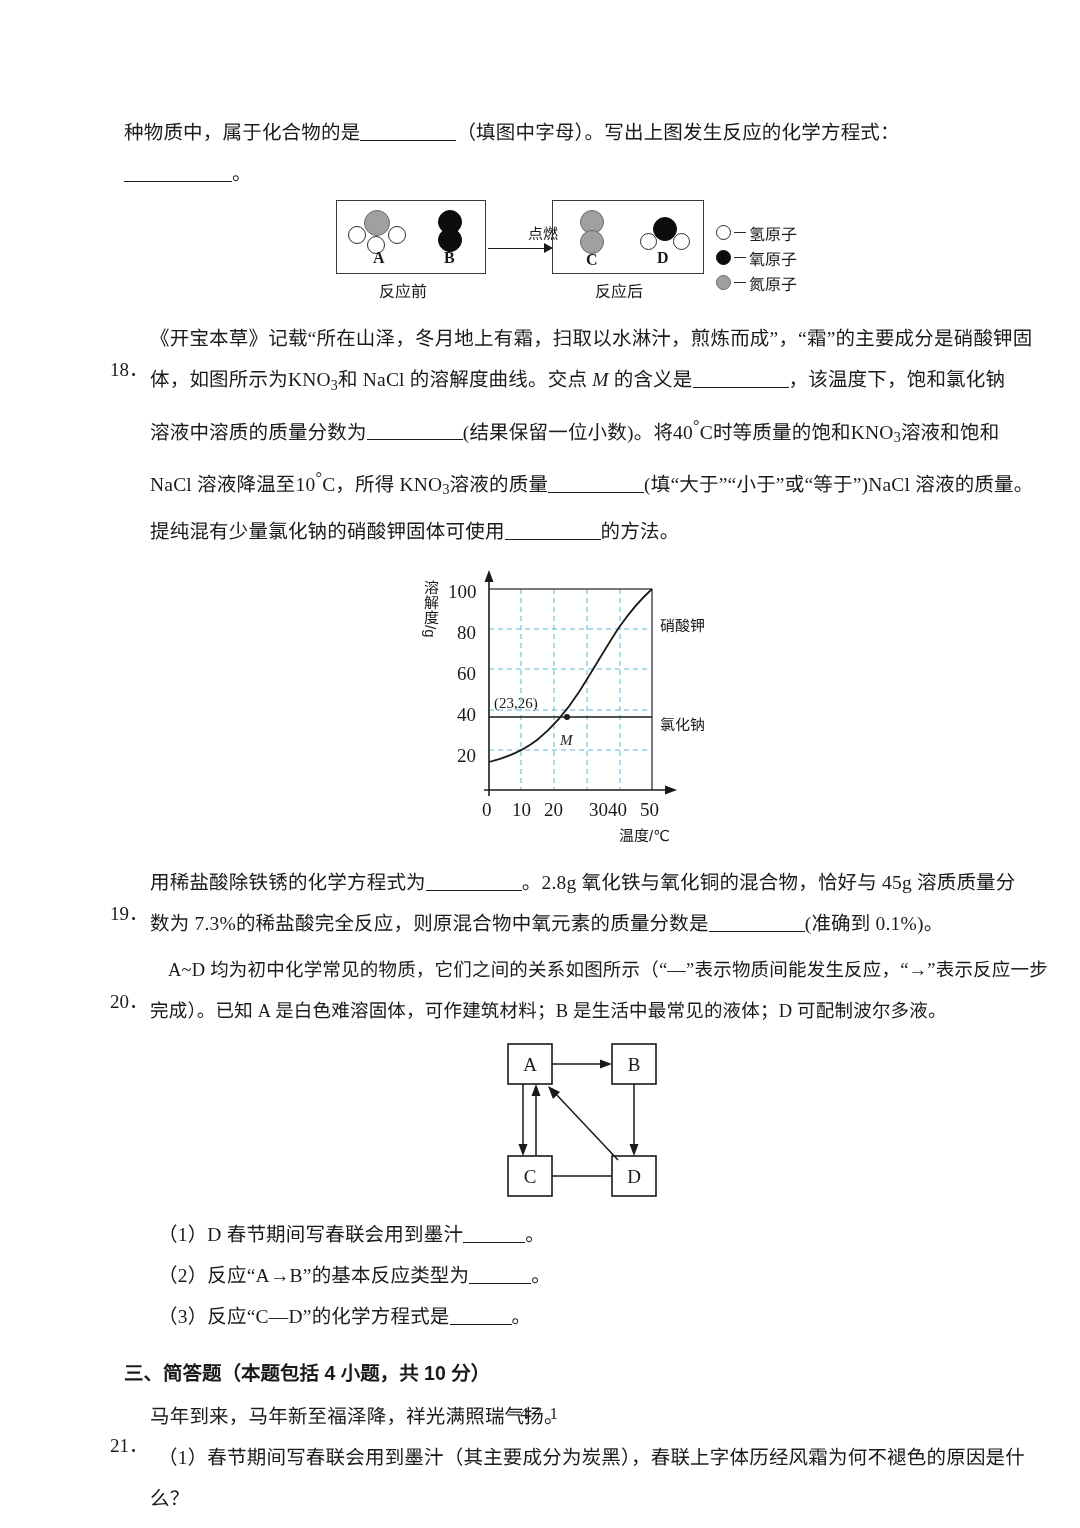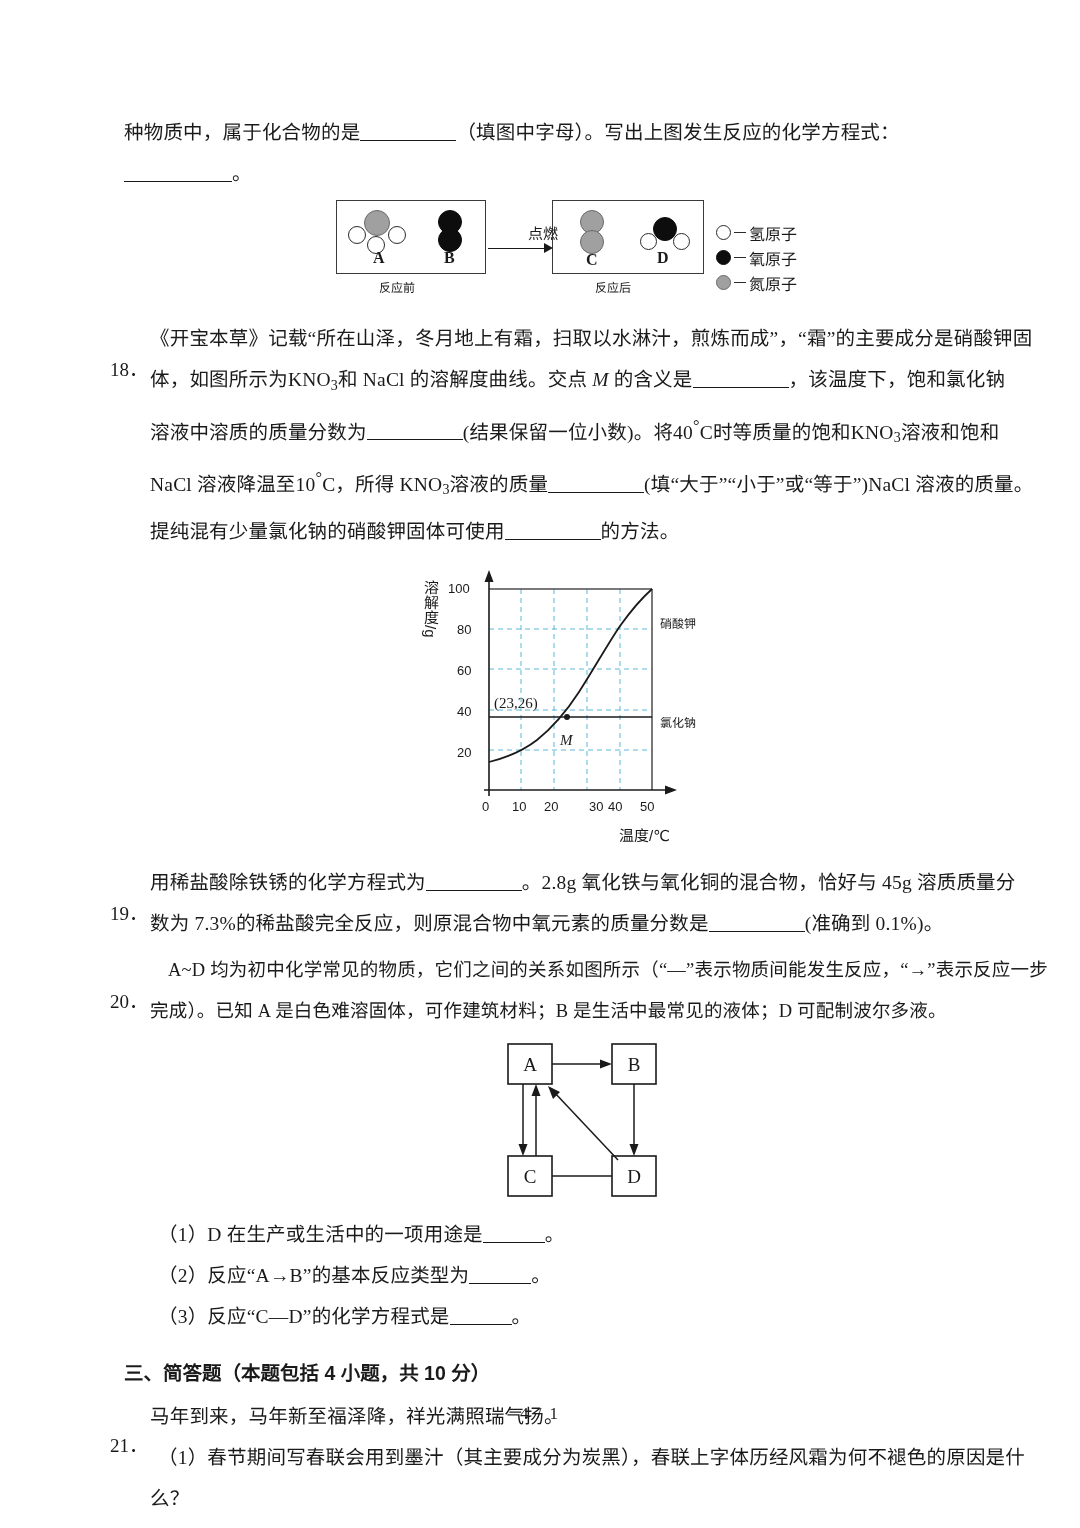--- a/index.html
+++ b/index.html
@@ -82,21 +82,21 @@
     border-bottom:5px solid transparent;
   }
   .arrowtxt{
     position:absolute;left:6px;top:-2px;
     font-size:15px;
     font-family:"Liberation Sans","DejaVu Sans",sans-serif;
     white-space:nowrap;
     margin-left:36px;
   }
   .underbox{
-    position:absolute;font-size:12px;
+    position:absolute;font-size:16px;
     font-family:"Liberation Sans","DejaVu Sans",sans-serif;
   }
   .legend{ position:absolute; left:592px; top:-2px;margin-top:22px;}
   .legrow{ height:25px; display:flex; align-items:center;}
   .legdot{ width:15px;height:15px;border-radius:50%;box-sizing:border-box;}
   .legdash{ width:12px;height:0;border-top:1.6px solid #2b2b2b; margin:0 3px;}
   .legtxt{ font-size:16px; font-family:"Liberation Sans","DejaVu Sans",sans-serif;}
 
   
   .chartwrap{ position:relative; height:300px; margin-top:4px;}
@@ -107,25 +107,25 @@
     writing-mode:vertical-rl;
     font-family:"Liberation Sans","DejaVu Sans",sans-serif;
   }
   .xlab{
     position:absolute;left:150px;top:268px;
     font-size:15px;
     font-family:"Liberation Sans","DejaVu Sans",sans-serif;
     margin-left:45px;
   }
   .ytick,.xtick{
-    position:absolute;font-size:13px;
-    font-family:Liberation Sans, sans-serif;
+    position:absolute;font-size:19px;
+    font-family:Liberation Serif, serif;
   }
   .serieslbl{
-    position:absolute;font-size:12px;
+    position:absolute;font-size:15px;
     font-family:"Liberation Sans","DejaVu Sans",sans-serif;
     white-space:nowrap;
   }
   .ptlabel{
     position:absolute;font-size:15px;
     font-family:"Liberation Serif",serif;
   }
   .mlbl{
     position:absolute;font-size:15px;font-style:italic;
     font-family:"Liberation Serif",serif;
@@ -339,21 +339,21 @@
 
         <polygon points="136,28 124,23.5 124,32.5" fill="#1a1a1a"></polygon>
         <polygon points="158,120 153.5,108 162.5,108" fill="#1a1a1a"></polygon>
         <polygon points="47,120 42.5,108 51.5,108" fill="#1a1a1a"></polygon>
         <polygon points="60,48 55.5,60 64.5,60" fill="#1a1a1a"></polygon>
         <polygon points="72,50 84,56 77,63" fill="#1a1a1a"></polygon>
       </svg>
     </div>
 
     <div class="ln indent">
-      <span>（1）</span><span>D 在生产或生活中的一项用途是</span><span class="blank b-sm"></span><span>。</span>
+      <span>（1）</span><span>D 春节期间写春联会用到墨汁</span><span class="blank b-sm"></span><span>。</span>
     </div>
     <div class="ln indent">
       <span>（2）</span><span>反应“A→B”的基本反应类型为</span><span class="blank b-sm"></span><span>。</span>
     </div>
     <div class="ln indent">
       <span>（3）</span><span>反应“C—D”的化学方程式是</span><span class="blank b-sm"></span><span>。</span>
     </div>
 
     <div class="sectitle" style="margin-top:16px;">三、简答题（本题包括 4 小题，共 10 分）</div>
 

